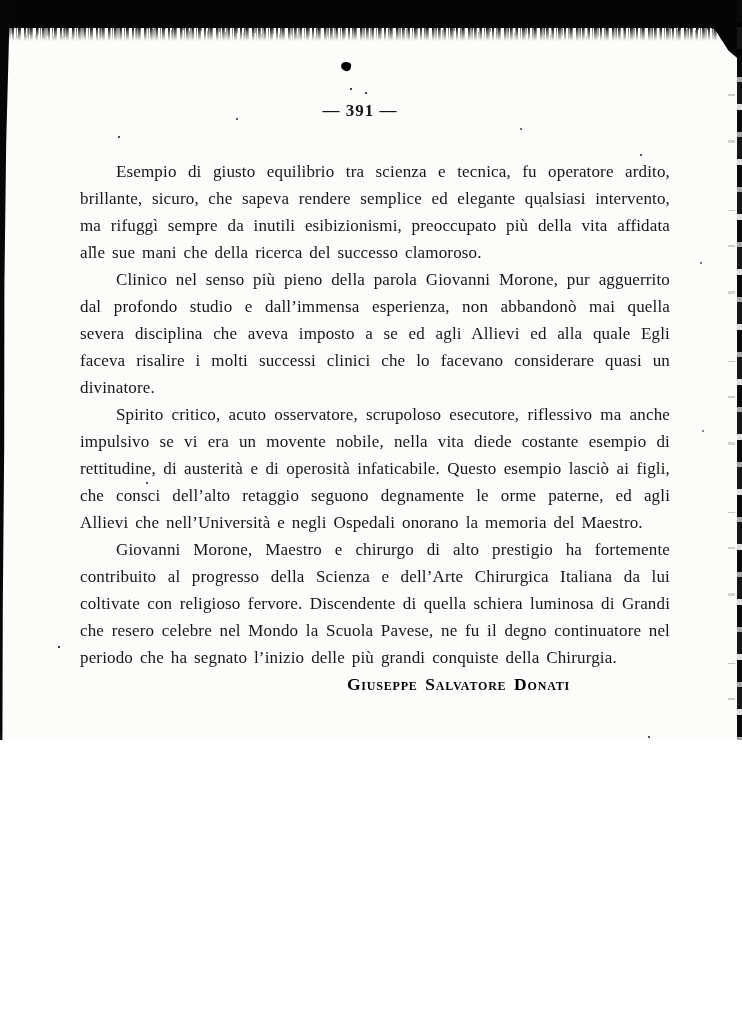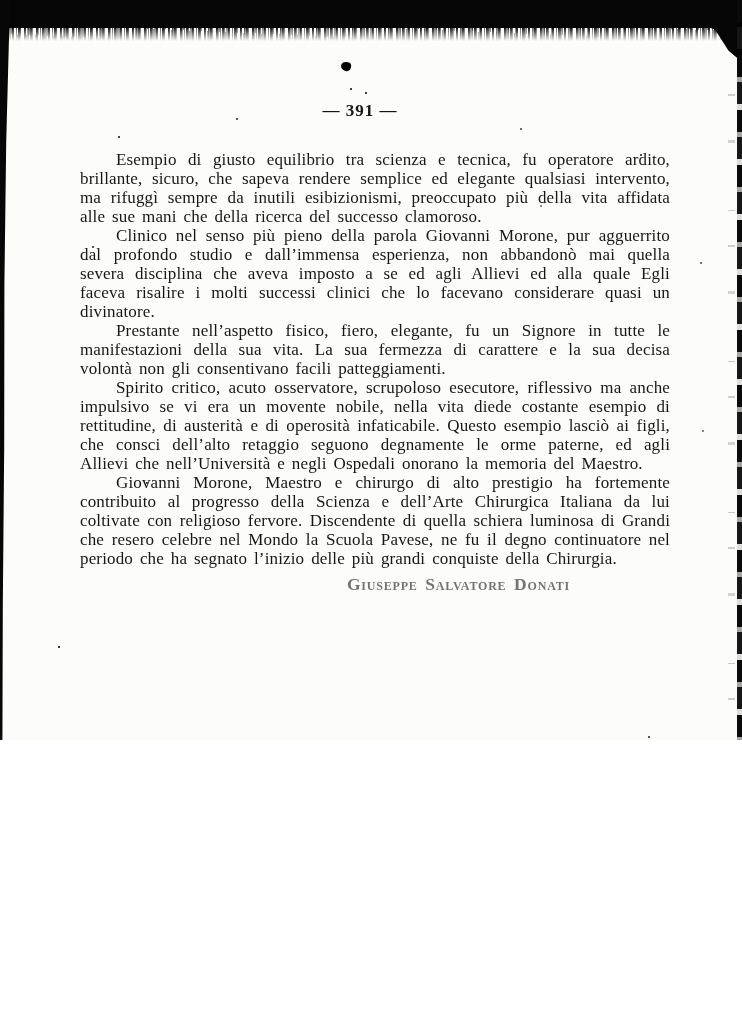--- a/index.html
+++ b/index.html
@@ -108,62 +108,60 @@
     left: 80px;
     width: 560px;
     text-align: center;
     font-size: 17px;
     font-weight: bold;
     letter-spacing: 1px;
     color: #161616;
   }
   .text-block {
     position: absolute;
-    top: 150px;
+    top: 158px;
     left: 80px;
     width: 590px;
     font-size: 17px;
-    line-height: 19px;
+    line-height: 27px;
     text-align: justify;
     letter-spacing: 0.15px;
     word-spacing: 2.5px;
     color: #161616;
   }
   .text-block p {
     margin: 0;
     text-indent: 36px;
   }
   .signature {
-    margin-top: 7px;
     padding-right: 100px;
     text-align: right;
     font-variant: small-caps;
     font-weight: bold;
     font-size: 17.5px;
     letter-spacing: 0.8px;
-    color: #737373;
+    color: #000000;
   }
 </style>
 </head>
 <body>
 
 <div class="page">
 
   <div class="scan-top-band"></div>
   <div class="scan-corner-tr"></div>
   <div class="scan-left-strip"></div>
   <div class="scan-right-strip"></div>
   <div class="scan-right-smudge"></div>
   <div class="ink-spot"></div>
   <div class="specks"></div>
 
   <div class="page-number">— 391 —</div>
 
   <main class="text-block">
     <p>Esempio di giusto equilibrio tra scienza e tecnica, fu operatore ardito, brillante, sicuro, che sapeva rendere semplice ed elegante qualsiasi intervento, ma rifuggì sempre da inutili esibizionismi, preoccupato più della vita affidata alle sue mani che della ricerca del successo clamoroso.</p>
     <p>Clinico nel senso più pieno della parola Giovanni Morone, pur agguerrito dal profondo studio e dall’immensa esperienza, non abbandonò mai quella severa disciplina che aveva imposto a se ed agli Allievi ed alla quale Egli faceva risalire i molti successi clinici che lo facevano considerare quasi un divinatore.</p>
-    <p>Prestante nell’aspetto fisico, fiero, elegante, fu un Signore in tutte le manifestazioni della sua vita. La sua fermezza di carattere e la sua decisa volontà non gli consentivano facili patteggiamenti.</p>
     <p>Spirito critico, acuto osservatore, scrupoloso esecutore, riflessivo ma anche impulsivo se vi era un movente nobile, nella vita diede costante esempio di rettitudine, di austerità e di operosità infaticabile. Questo esempio lasciò ai figli, che consci dell’alto retaggio seguono degnamente le orme paterne, ed agli Allievi che nell’Università e negli Ospedali onorano la memoria del Maestro.</p>
     <p>Giovanni Morone, Maestro e chirurgo di alto prestigio ha fortemente contribuito al progresso della Scienza e dell’Arte Chirurgica Italiana da lui coltivate con religioso fervore. Discendente di quella schiera luminosa di Grandi che resero celebre nel Mondo la Scuola Pavese, ne fu il degno continuatore nel periodo che ha segnato l’inizio delle più grandi conquiste della Chirurgia.</p>
     <div class="signature">Giuseppe Salvatore Donati</div>
   </main>
 
 </div>
 
 </body></html>

